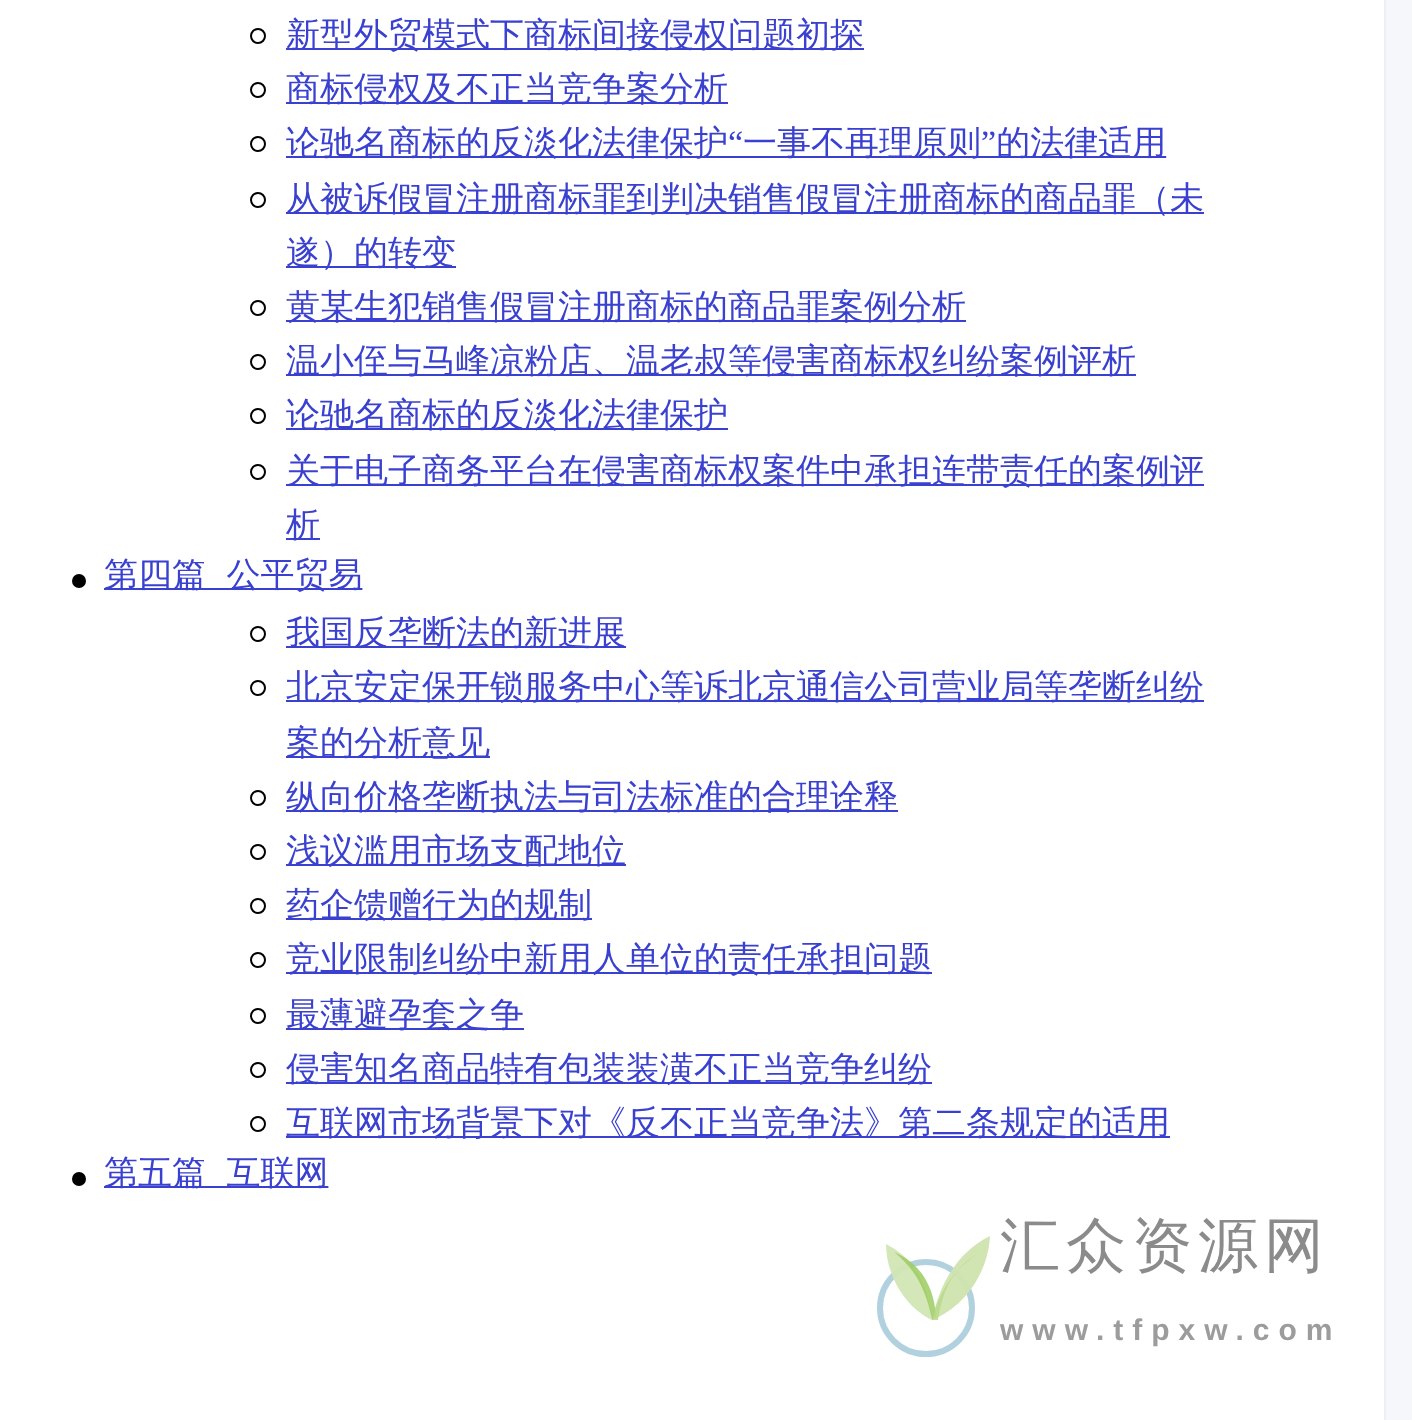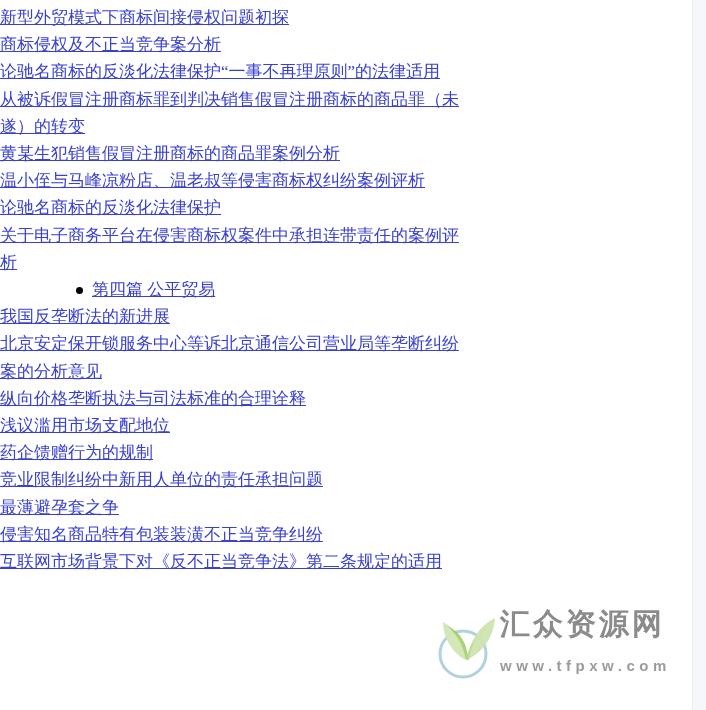--- a/index.html
+++ b/index.html
@@ -11,42 +11,42 @@
   .right-strip {
     position:absolute; top:0; right:0; width:13px; height:100%;
     background:#f6f7fa; border-left:1px solid #edeff5;
     z-index:3;
   }
   .outline { position:absolute; top:4px; left:0; width:650px; z-index:2; }
   .row {
     position:relative; font-size:17px; line-height:27.2px;
     word-break:break-all; color:#000;
   }
-  .row.level1 { margin-left:92px; }
-  .row.level2 { max-width:470px; }
+  .row.level1 { margin-left:52px;font-family:Liberation Mono, monospace; }
+  .row.level2 { margin-left:143px; max-width:470px; }
   .row.level1::before {
     content:""; position:absolute; left:-16px; top:11px;
     width:7px; height:7px; border-radius:50%; background:#000;
   }
   .row.level2::before {
     content:""; position:absolute; left:-18px; top:10px;
     width:6px; height:6px; border-radius:50%;
     border:1.3px solid #000; background:transparent;
   }
   a.link {
     color:var(--link-color,#3a41d0);
     text-decoration:underline;
     cursor:pointer;
   }
   
   .watermark { position:absolute; left:437px; top:606px; z-index:1; width:240px; }
   .wm-logo { position:absolute; left:0; top:6px; }
   .wm-text { margin-left:63px; font-family:"Liberation Sans","DejaVu Sans",sans-serif; }
   .wm-name {
-    font-weight:bold; font-size:30px; letter-spacing:3px;
+    font-weight:normal; font-size:30px; letter-spacing:3px;
     color:#8b8b8b; line-height:36px; white-space:nowrap;
   }
   .wm-url {
     font-weight:bold; font-size:15px; letter-spacing:4.5px;
     color:#9c9c9c; line-height:15px; margin-top:16px; white-space:nowrap;
   }
 </style>
 </head>
 <body>
 
@@ -64,20 +64,21 @@
       <div class="row level1"><a class="link" href="#">第四篇 公平贸易</a></div>
       <div class="row level2"><a class="link" href="#">我国反垄断法的新进展</a></div>
       <div class="row level2"><a class="link" href="#">北京安定保开锁服务中心等诉北京通信公司营业局等垄断纠纷案的分析意见</a></div>
       <div class="row level2"><a class="link" href="#">纵向价格垄断执法与司法标准的合理诠释</a></div>
       <div class="row level2"><a class="link" href="#">浅议滥用市场支配地位</a></div>
       <div class="row level2"><a class="link" href="#">药企馈赠行为的规制</a></div>
       <div class="row level2"><a class="link" href="#">竞业限制纠纷中新用人单位的责任承担问题</a></div>
       <div class="row level2"><a class="link" href="#">最薄避孕套之争</a></div>
       <div class="row level2"><a class="link" href="#">侵害知名商品特有包装装潢不正当竞争纠纷</a></div>
       <div class="row level2"><a class="link" href="#">互联网市场背景下对《反不正当竞争法》第二条规定的适用</a></div>
+      <div class="row level1"><a class="link" href="#">第五篇 互联网</a></div>
     </div>
 
   <div class="watermark">
     <svg class="wm-logo" width="62" height="68" viewBox="0 0 62 68" xmlns="http://www.w3.org/2000/svg">
       <circle cx="26" cy="42" r="23" fill="none" stroke="#aaccdb" stroke-width="3" opacity="0.9"></circle>
       <path d="M6,10 C20,17 27,30 29,48 C16,42 6,26 6,10 Z" fill="#d2e6b4" opacity="0.95"></path>
       <path d="M58,6 C42,14 33,29 29,48 C46,41 57,24 58,6 Z" fill="#cfe4ae" opacity="0.95"></path>
       <path d="M29,48 C26,32 20,22 10,14 C24,20 30,32 31,46 Z" fill="#9ccb60" opacity="0.85"></path>
       <path d="M29,48 C33,32 41,22 53,14 C39,22 34,34 32,48 Z" fill="#b7d98a" opacity="0.85"></path>
     </svg>

